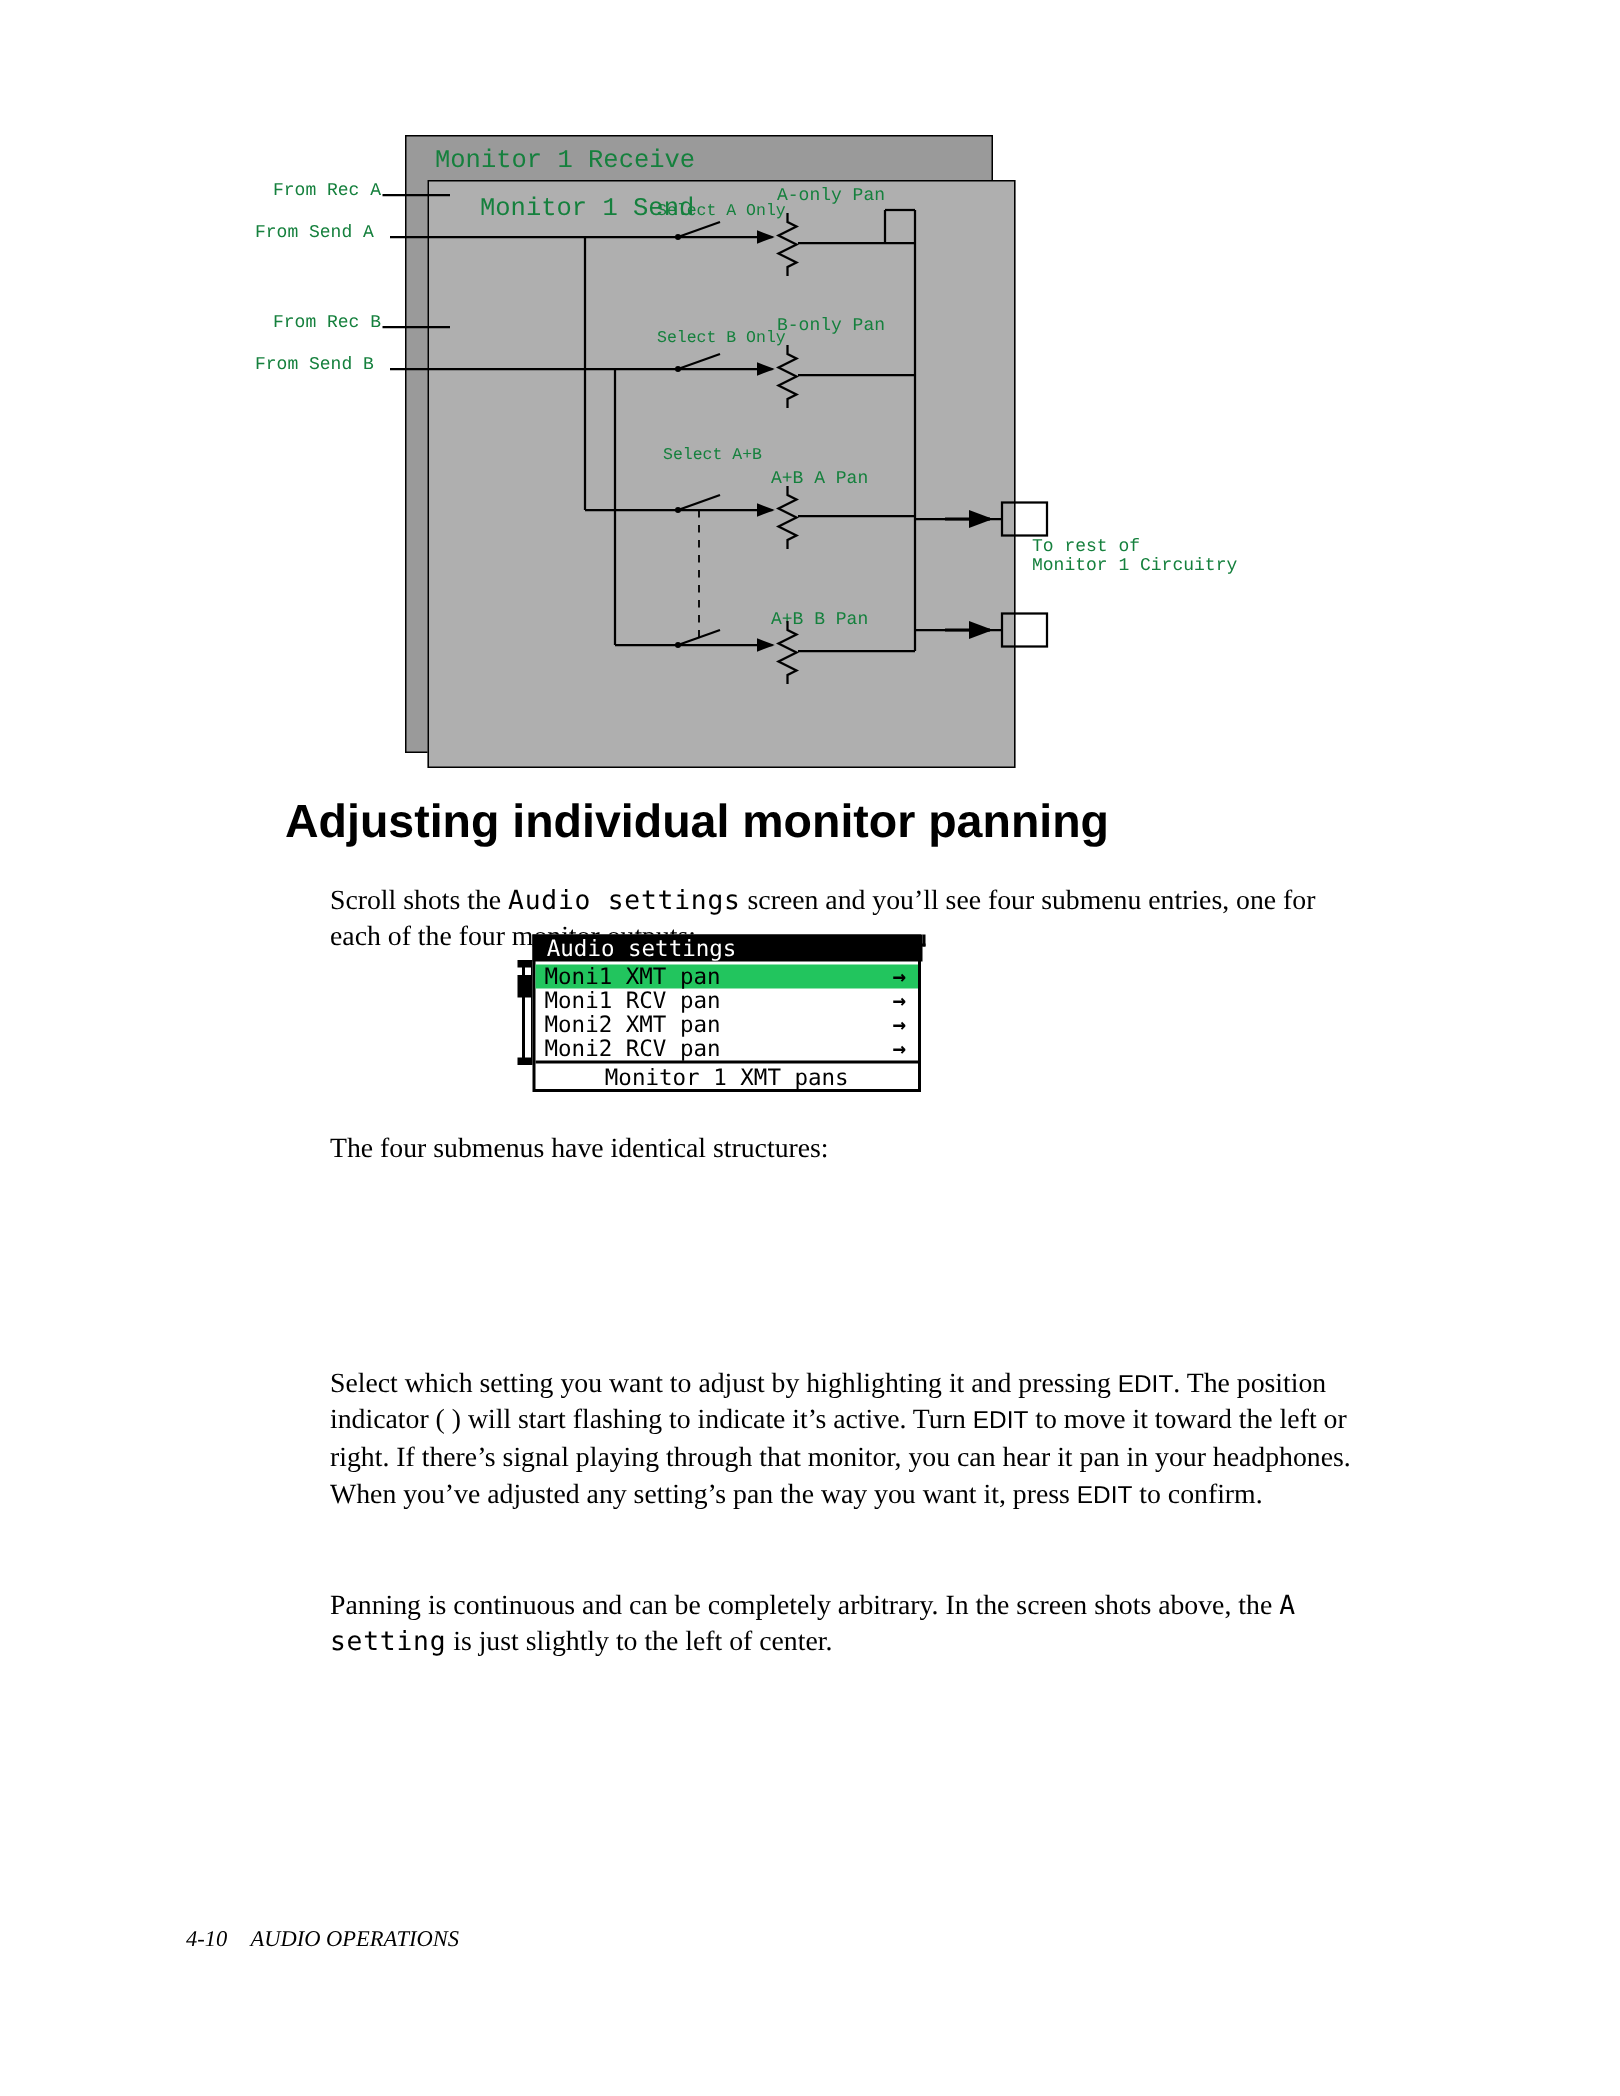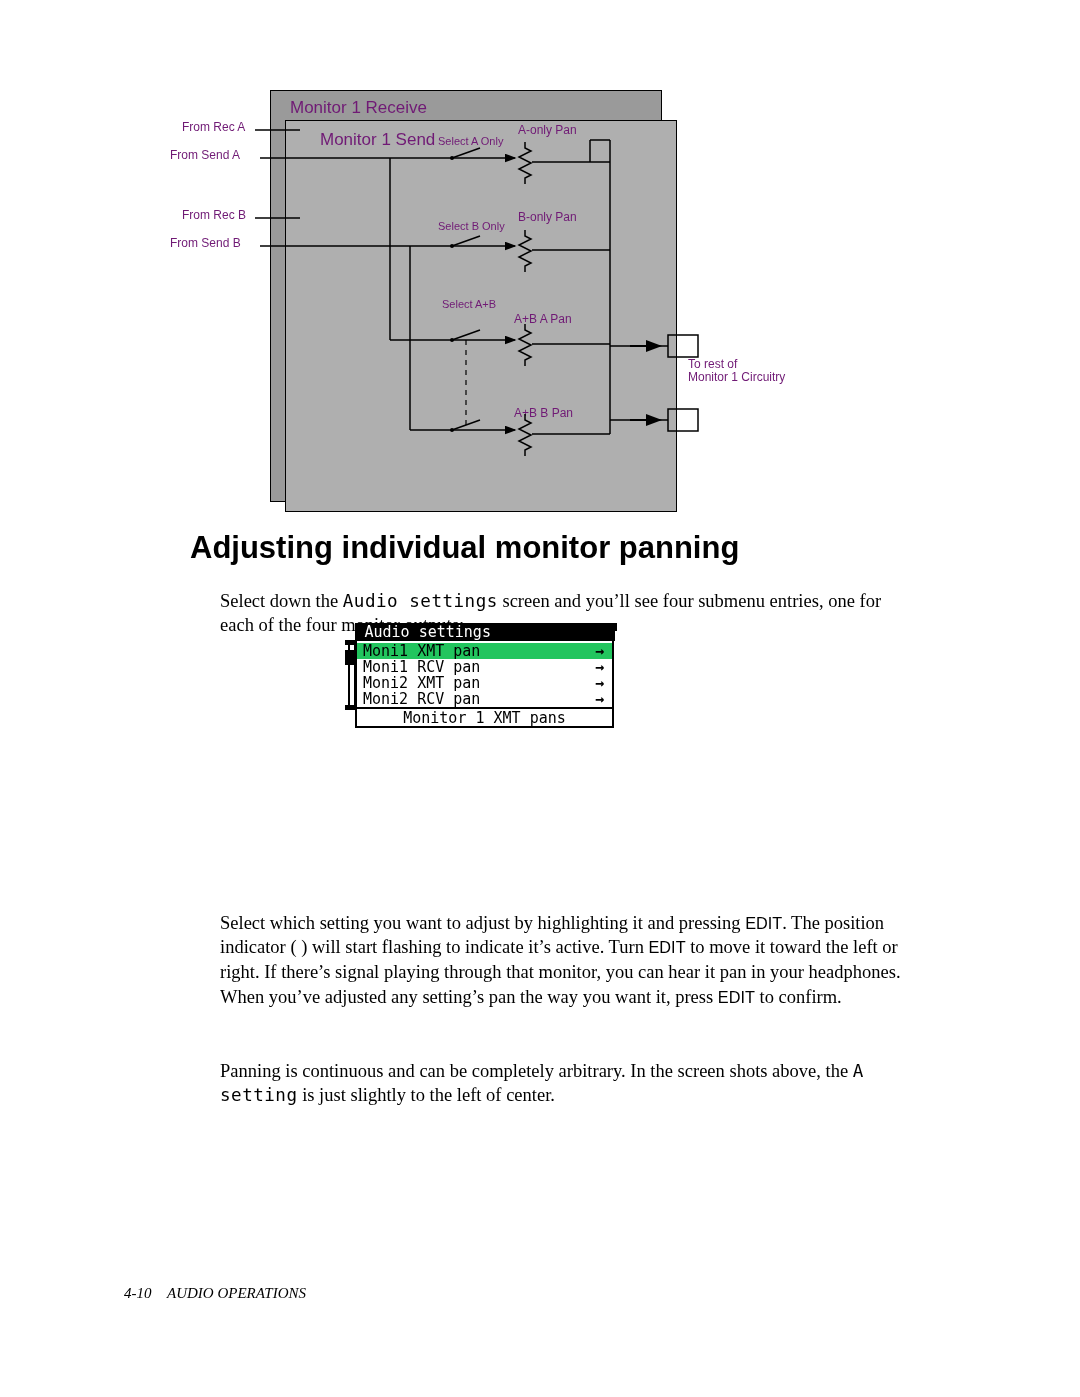--- a/index.html
+++ b/index.html
@@ -37,22 +37,22 @@
     position: absolute;
     left: 115px;
     top: 30px;
     width: 390px;
     height: 390px;
     background: #afafaf;
     border: 1px solid #000;
   }
   .diag-label {
     position: absolute;
-    font-family: Liberation Sans, sans-serif;
-    color: #701a75;
+    font-family: Liberation Mono, monospace;
+    color: #15803d;
     white-space: nowrap;
   }
   .small { font-size: 12px; }
   .xsmall { font-size: 11px; }
   .med { font-size: 17px; }
   svg.diag-svg {
     position: absolute;
     left: 0; top: 0;
     width: 720px; height: 430px;
   }
@@ -243,21 +243,21 @@
       <line x1="440" y1="330" x2="498" y2="330" stroke="#000" stroke-width="1.5"></line>
       <rect x="498" y="319" width="30" height="22" fill="none" stroke="#000" stroke-width="1.5"></rect>
       <path d="M460,256 L490,256" stroke="#000" stroke-width="2" marker-end="url(#arw)"></path>
       <path d="M460,330 L490,330" stroke="#000" stroke-width="2" marker-end="url(#arw)"></path>
     </svg>
   </div>
 
   <h2 class="section-heading">Adjusting individual monitor panning</h2>
 
   <p class="para" style="top:570px;">
-    <span>Select down the </span><span class="mono">Audio settings</span><span> screen and you’ll see four submenu entries, one for each of the four monitor outputs:</span>
+    <span>Scroll shots the </span><span class="mono">Audio settings</span><span> screen and you’ll see four submenu entries, one for each of the four monitor outputs:</span>
   </p>
 
   <div class="scroll-ind">
     <div class="track"></div>
     <div class="cap" style="top:0"></div>
     <div class="cap" style="bottom:0"></div>
     <div class="thumb"></div>
   </div>
   <div class="lcd-notch left"></div>
   <div class="lcd-notch right"></div>
@@ -275,20 +275,21 @@
       <span>Moni2 XMT pan</span>
       <span class="arrow-right">→</span>
     </div>
     <div class="row">
       <span>Moni2 RCV pan</span>
       <span class="arrow-right">→</span>
     </div>
     <div class="footer">Monitor 1 XMT pans</div>
   </div>
 
+  <p class="para" style="top:735px;">The four submenus have identical structures:</p>
 
   <p class="para" style="top:892px;">
     <span>Select which setting you want to adjust by highlighting it and pressing </span><span class="sc">EDIT</span><span>. The position indicator (   ) will start flashing to indicate it’s active. Turn </span><span class="sc">EDIT</span><span> to move it toward the left or right. If there’s signal playing through that monitor, you can hear it pan in your headphones. When you’ve adjusted any setting’s pan the way you want it, press </span><span class="sc">EDIT</span><span> to confirm.</span>
   </p>
 
   <p class="para" style="top:1040px;">
     <span>Panning is continuous and can be completely arbitrary. In the screen shots above, the </span><span class="mono">A setting</span><span> is just slightly to the left of center.</span>
   </p>
 
   <div class="footer-text">

